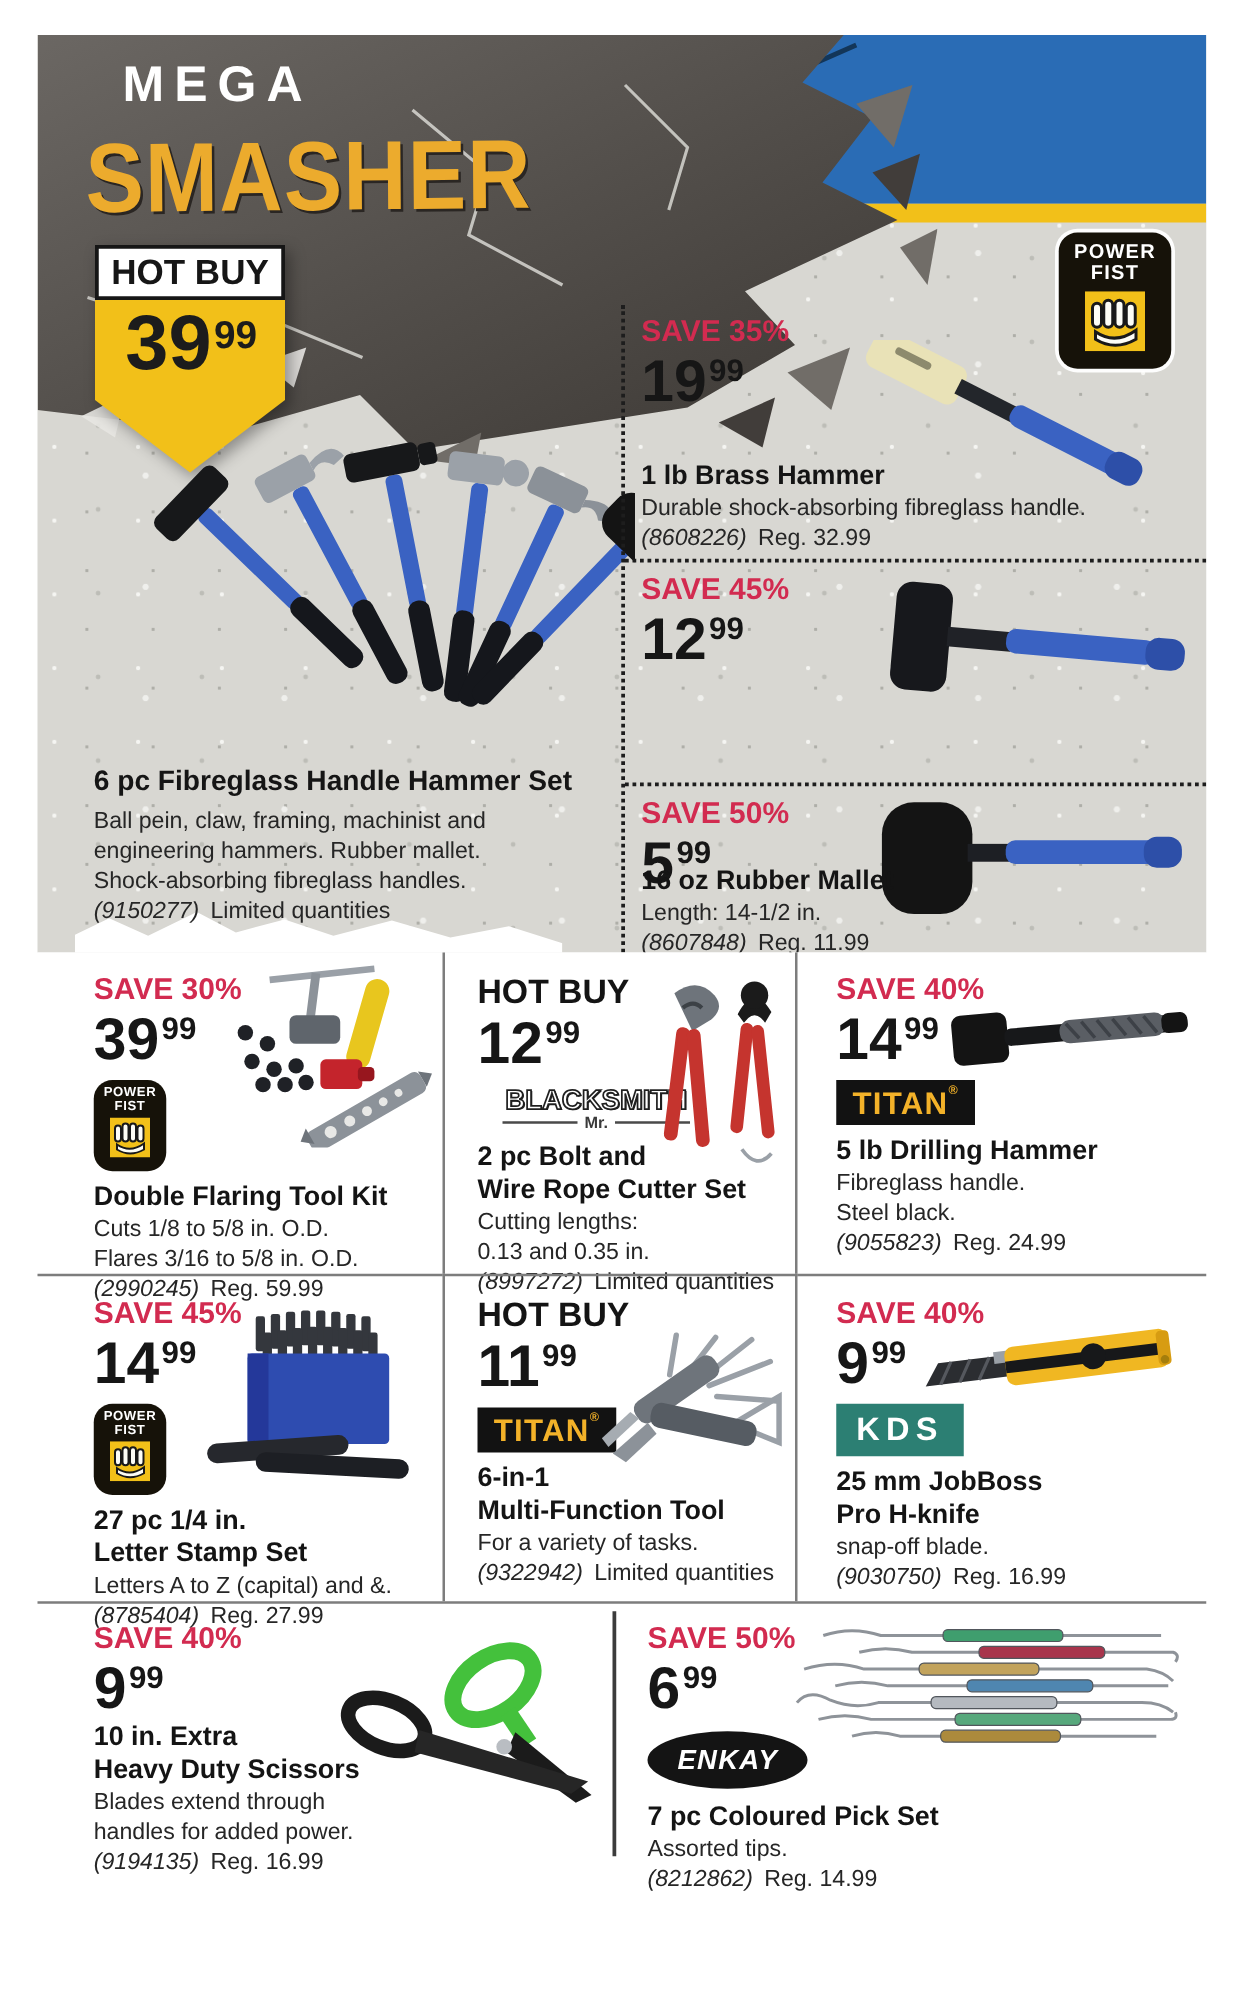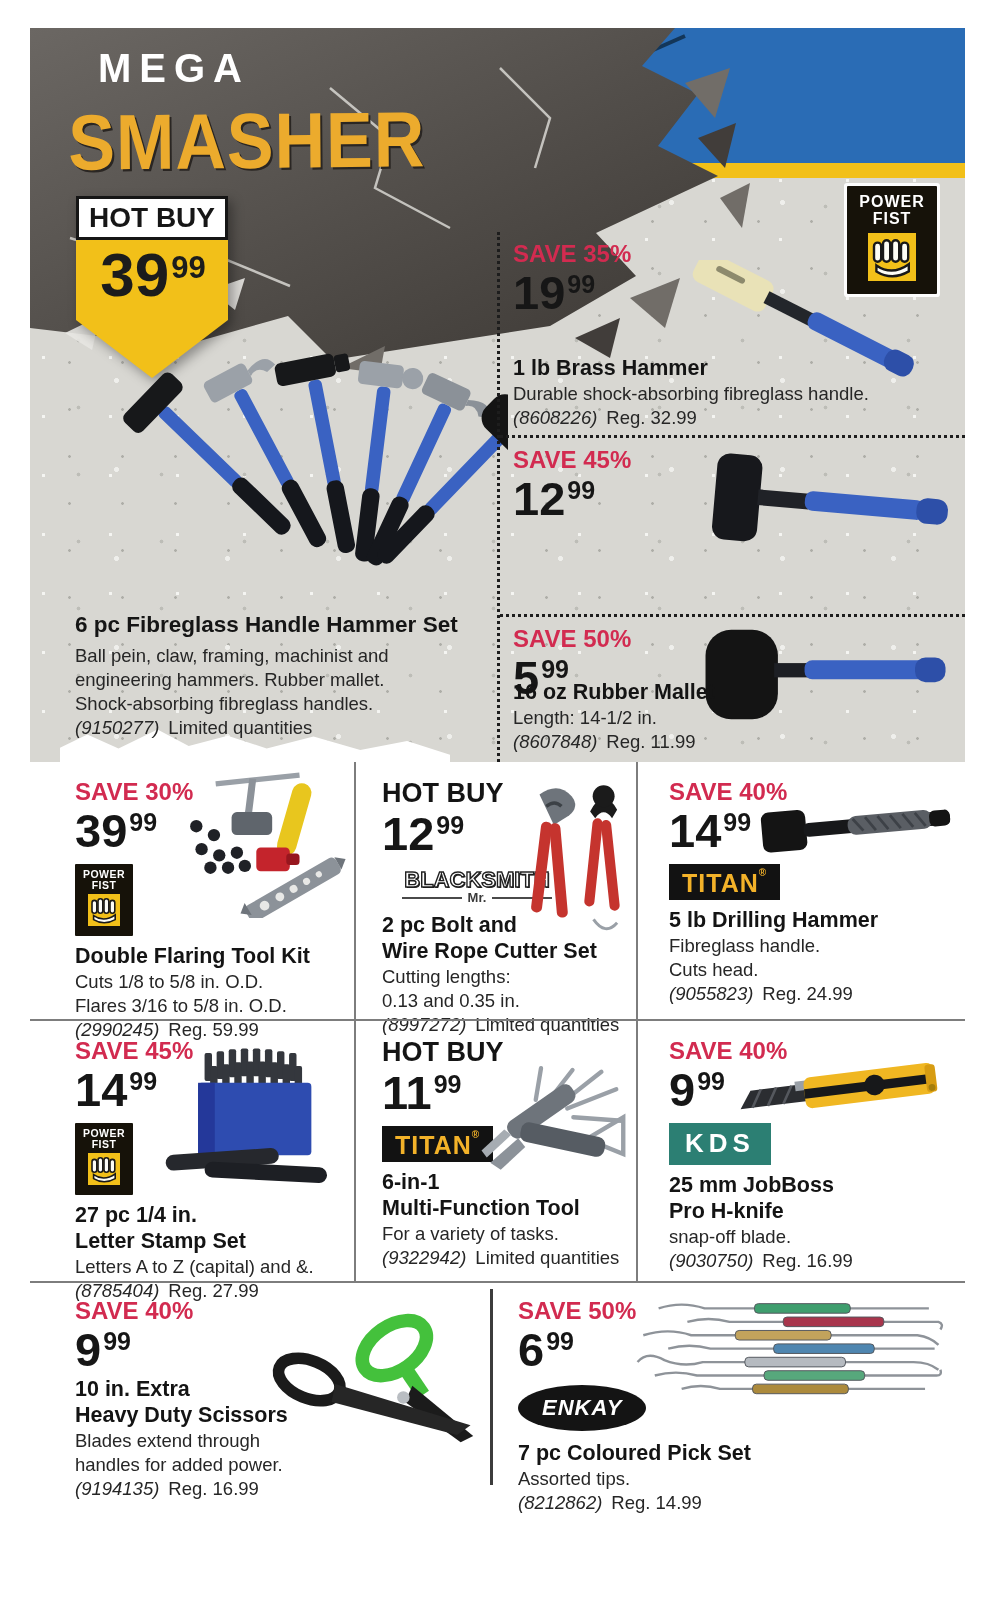--- a/index.html
+++ b/index.html
@@ -26,37 +26,37 @@
   .smasher-text { position:absolute; left:38px; top:70px; font-size:70px; font-weight:800; color:#ecab2d; letter-spacing:1px; transform:scaleY(1.12) rotate(-.5deg); transform-origin:left top; text-shadow:2px 2px 0 #2a2623; }
 
   .hotbuy-badge { position:absolute; left:46px; top:168px; width:152px; filter:drop-shadow(4px 5px 6px rgba(0,0,0,.35)); }
   .hb-top { background:#fff; border:3px solid #161616; height:44px; display:flex; align-items:center; justify-content:center;
     font-size:28px; font-weight:800; color:#161616; }
   .hb-mid { background:#f2c019; height:80px; display:flex; align-items:flex-start; justify-content:center; padding-top:6px; }
   .hb-mid .pi { font-size:62px; font-weight:800; color:#1c1c1c; line-height:.95; }
   .hb-mid .pc { font-size:31px; font-weight:800; color:#1c1c1c; position:relative; top:4px; left:2px; }
   .hb-arrow { width:0; height:0; border-left:76px solid transparent; border-right:76px solid transparent; border-top:58px solid #f2c019; }
 
-  .pf { background:#161209; border-radius:1px; text-align:center; color:#fff; font-weight:800; }
+  .pf { background:#161209; border-radius:15px; text-align:center; color:#fff; font-weight:800; }
   .pf-big { position:absolute; right:28px; top:158px; width:90px; padding:8px 0 9px; box-shadow:0 0 0 3px rgba(255,255,255,.95); }
   .pf-big .pf-line { font-size:16px; letter-spacing:1px; line-height:1.05; }
   .pf-big svg { width:48px; height:48px; margin-top:5px; }
   .pf-small { display:inline-block; width:58px; padding:5px 0 6px; }
   .pf-small .pf-line { font-size:10.5px; letter-spacing:.5px; line-height:1.05; }
   .pf-small svg { width:32px; height:32px; margin-top:3px; }
 
   .hammer-fan { position:absolute; left:18px; top:292px; width:460px; height:290px; }
   .torn { position:absolute; left:30px; bottom:-1px; width:390px; height:38px; background:#fff;
     clip-path:polygon(0 100%,0 60%,7% 25%,15% 62%,25% 12%,33% 55%,43% 28%,53% 62%,65% 30%,77% 66%,89% 42%,100% 78%,100% 100%); }
 
   .hero-text { position:absolute; left:45px; top:584px; width:430px; }
   .hero-title { font-size:22.5px; font-weight:800; color:#151515; margin-bottom:6px; }
 
   
-  .right-col { position:absolute; left:467px; top:204px; width:468px; height:530px; border-left:3px dotted #1d1d1d; }
+  .right-col { position:absolute; left:467px; top:216px; width:468px; height:530px; border-left:3px dotted #1d1d1d; }
   .r-item { position:relative; padding:8px 0 0 13px; }
   .r-item1 { height:206px; border-bottom:3px dotted #1d1d1d; }
   .r-item2 { height:179px; border-bottom:3px dotted #1d1d1d; }
   .r-item3 { height:142px; }
   .r-img { position:absolute; right:4px; }
   .r-text { position:absolute; left:13px; bottom:6px; }
 
   
   .item-badge { font-weight:800; }
   .save { color:#d22b50; font-size:24px; }
@@ -381,21 +381,21 @@
           <rect x="150" y="30" width="122" height="27" rx="12" fill="#5a5e64"></rect>
           <path d="M158 34 l14 18 M176 33 l14 20 M194 33 l14 20 M212 33 l14 20 M230 33 l14 20 M248 33 l14 20" stroke="#3d4147" stroke-width="4"></path>
           <rect x="268" y="32" width="30" height="23" rx="8" fill="#141414"></rect>
         </g>
       </svg>
       <div class="brandrow">
         <span class="titan"><span>TITAN</span><span class="reg">®</span></span>
       </div>
       <div class="t">5 lb Drilling Hammer</div>
       <div class="d">Fibreglass handle.</div>
-      <div class="d">Cuts head.</div>
+      <div class="d">Steel black.</div>
       <div class="s"><span class="sku">(9055823)</span><span class="note">Reg. 24.99</span></div>
     </div>
       </div>
 
     <div class="cell c1 r2">
         <div class="inner">
       <div class="item-badge save">SAVE 45%</div>
       <div class="price"><span class="pi">14</span><span class="pc">99</span></div>
       <svg class="img" style="right:12px;top:18px;width:195px;height:160px;" viewBox="0 0 210 170">
         <g fill="#34373d">

